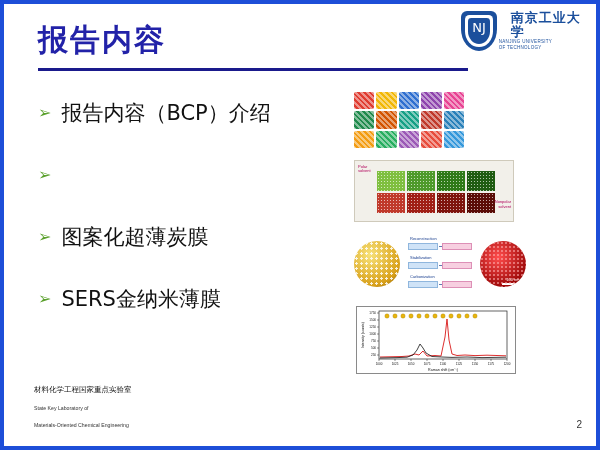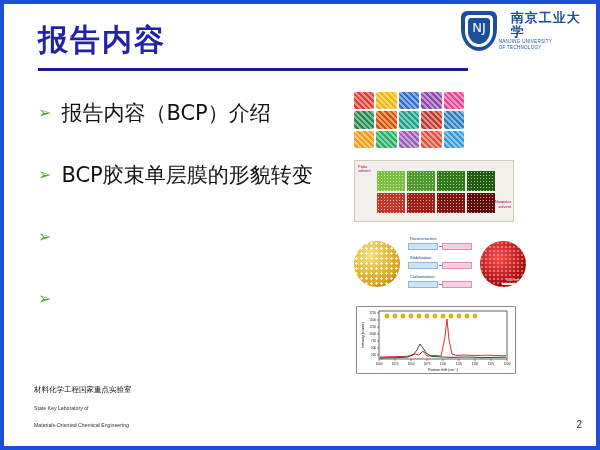--- a/index.html
+++ b/index.html
@@ -256,27 +256,28 @@
     </div>
   </div>
 
   <div class="bullets">
     <div class="bullet-row">
       <span class="bullet-mark">➢</span>
       <span class="bullet-text">报告内容（BCP）介绍</span>
     </div>
     <div class="bullet-row">
       <span class="bullet-mark">➢</span>
-      <span class="bullet-text">BCP胶束单层膜的形貌转变</span>
     </div>
     <div class="bullet-row">
       <span class="bullet-mark">➢</span>
+      <span class="bullet-text">图案化超薄炭膜</span>
     </div>
     <div class="bullet-row">
       <span class="bullet-mark">➢</span>
+      <span class="bullet-text">SERS金纳米薄膜</span>
     </div>
   </div>
 
   <div class="fig fig1">
     <div class="cube-grid" id="cube-grid">
         <div class="cube" style="background: rgb(224, 60, 49);"></div>
         <div class="cube" style="background: rgb(242, 183, 5);"></div>
         <div class="cube" style="background: rgb(47, 111, 208);"></div>
         <div class="cube" style="background: rgb(142, 68, 173);"></div>
         <div class="cube" style="background: rgb(232, 67, 147);"></div>

